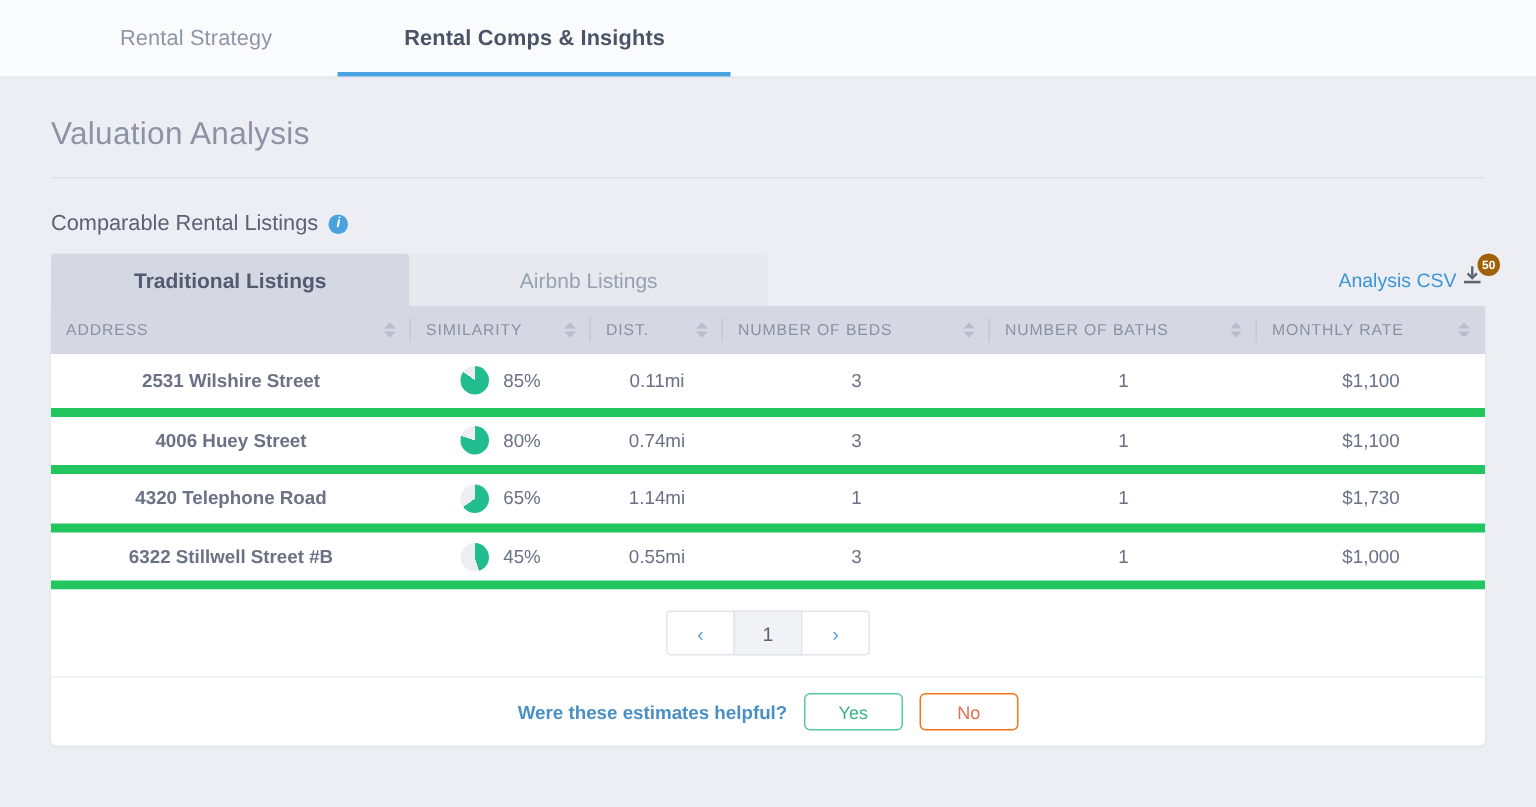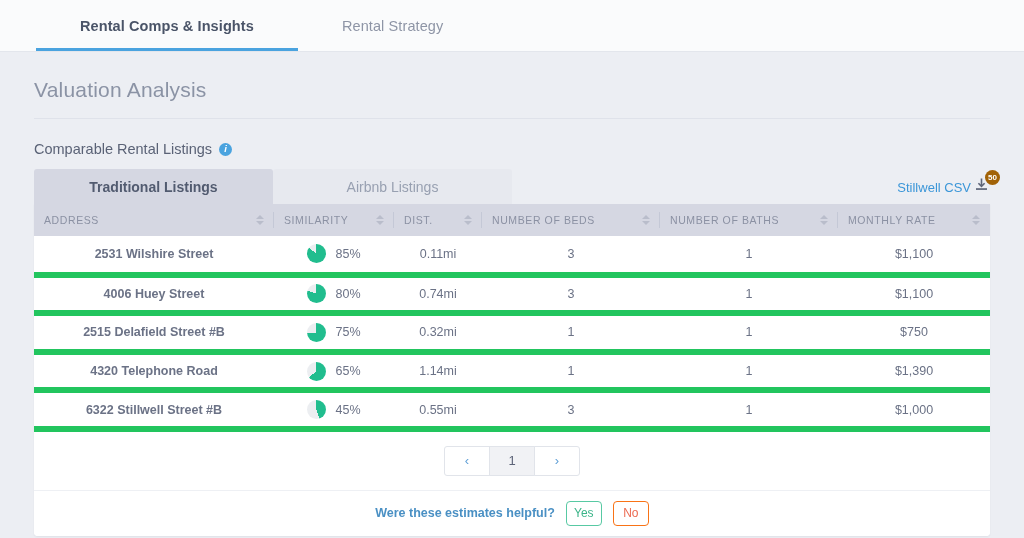--- a/index.html
+++ b/index.html
@@ -268,41 +268,41 @@
     justify-content: center;
     gap: 11px;
     background: #fff;
   }
   .fb-text {
     font-size: 12.5px;
     font-weight: bold;
     color: #4a90c4;
   }
   .fb-btn {
-    width: 36px; height: 25px;
+    width: 66px; height: 25px;
     border-radius: 4px;
     background: #fff;
     font-size: 12px;
     display: flex;
     align-items: center;
     justify-content: center;
     cursor: pointer;
   }
   .fb-yes { border: 1px solid #58c9a3; color: #3cb489; }
   .fb-no  { border: 1px solid #f97316; color: #ec6a51; }
 </style>
 </head>
 <body>
 
 <div class="topbar">
+  <div class="top-tab">
+    <span>Rental Strategy</span>
+  </div>
   <div class="top-tab active">
     <span>Rental Comps &amp; Insights</span>
-  </div>
-  <div class="top-tab">
-    <span>Rental Strategy</span>
   </div>
 </div>
 
 <div class="page">
 
   <h1 class="page-title">Valuation Analysis</h1>
 
   <div class="section-label">
     <span>Comparable Rental Listings</span>
     <span class="info-icon">i</span>
@@ -312,21 +312,21 @@
     <div class="listing-tabs">
       <div class="listing-tab active">
         <span>Traditional Listings</span>
       </div>
       <div class="listing-tab inactive">
         <span>Airbnb Listings</span>
       </div>
     </div>
 
     <div class="download-wrap">
-      <span class="download-link">Stillwell CSV</span>
+      <span class="download-link">Analysis CSV</span>
       <span class="dl-icon-holder">
         <svg width="13" height="14" viewBox="0 0 13 14">
           <path d="M6.5 0.5 L6.5 7.2" stroke="#5d6478" stroke-width="1.6" fill="none"></path>
           <path d="M3.4 5.2 L6.5 8.4 L9.6 5.2" stroke="#5d6478" stroke-width="1.6" fill="none"></path>
           <rect x="1" y="10.2" width="11" height="1.7" fill="#5d6478"></rect>
         </svg>
         <span class="dl-badge">50</span>
       </span>
     </div>
   </div>
@@ -420,44 +420,31 @@
                 <span class="pie" style="background: conic-gradient(#21bd8e 0deg 288deg, #eceef1 288deg 360deg);"></span>
                 <span class="sim-pct">80%</span>
               </div>
             </td>
             <td>0.74mi</td>
             <td>3</td>
             <td>1</td>
             <td>$1,100</td>
           </tr>
           <tr>
-            <td class="addr"><span>2515 Delafield Street #B</span></td>
-            <td class="sim-cell">
-              <div class="sim-inner">
-                <span class="pie" style="background: conic-gradient(#21bd8e 0deg 270deg, #eceef1 270deg 360deg);"></span>
-                <span class="sim-pct">75%</span>
-              </div>
-            </td>
-            <td>0.32mi</td>
-            <td>1</td>
-            <td>1</td>
-            <td>$750</td>
-          </tr>
-          <tr>
             <td class="addr"><span>4320 Telephone Road</span></td>
             <td class="sim-cell">
               <div class="sim-inner">
                 <span class="pie" style="background: conic-gradient(#21bd8e 0deg 234deg, #eceef1 234deg 360deg);"></span>
                 <span class="sim-pct">65%</span>
               </div>
             </td>
             <td>1.14mi</td>
             <td>1</td>
             <td>1</td>
-            <td>$1,390</td>
+            <td>$1,730</td>
           </tr>
           <tr>
             <td class="addr"><span>6322 Stillwell Street #B</span></td>
             <td class="sim-cell">
               <div class="sim-inner">
                 <span class="pie" style="background: conic-gradient(#21bd8e 0deg 162deg, #eceef1 162deg 360deg);"></span>
                 <span class="sim-pct">45%</span>
               </div>
             </td>
             <td>0.55mi</td>

